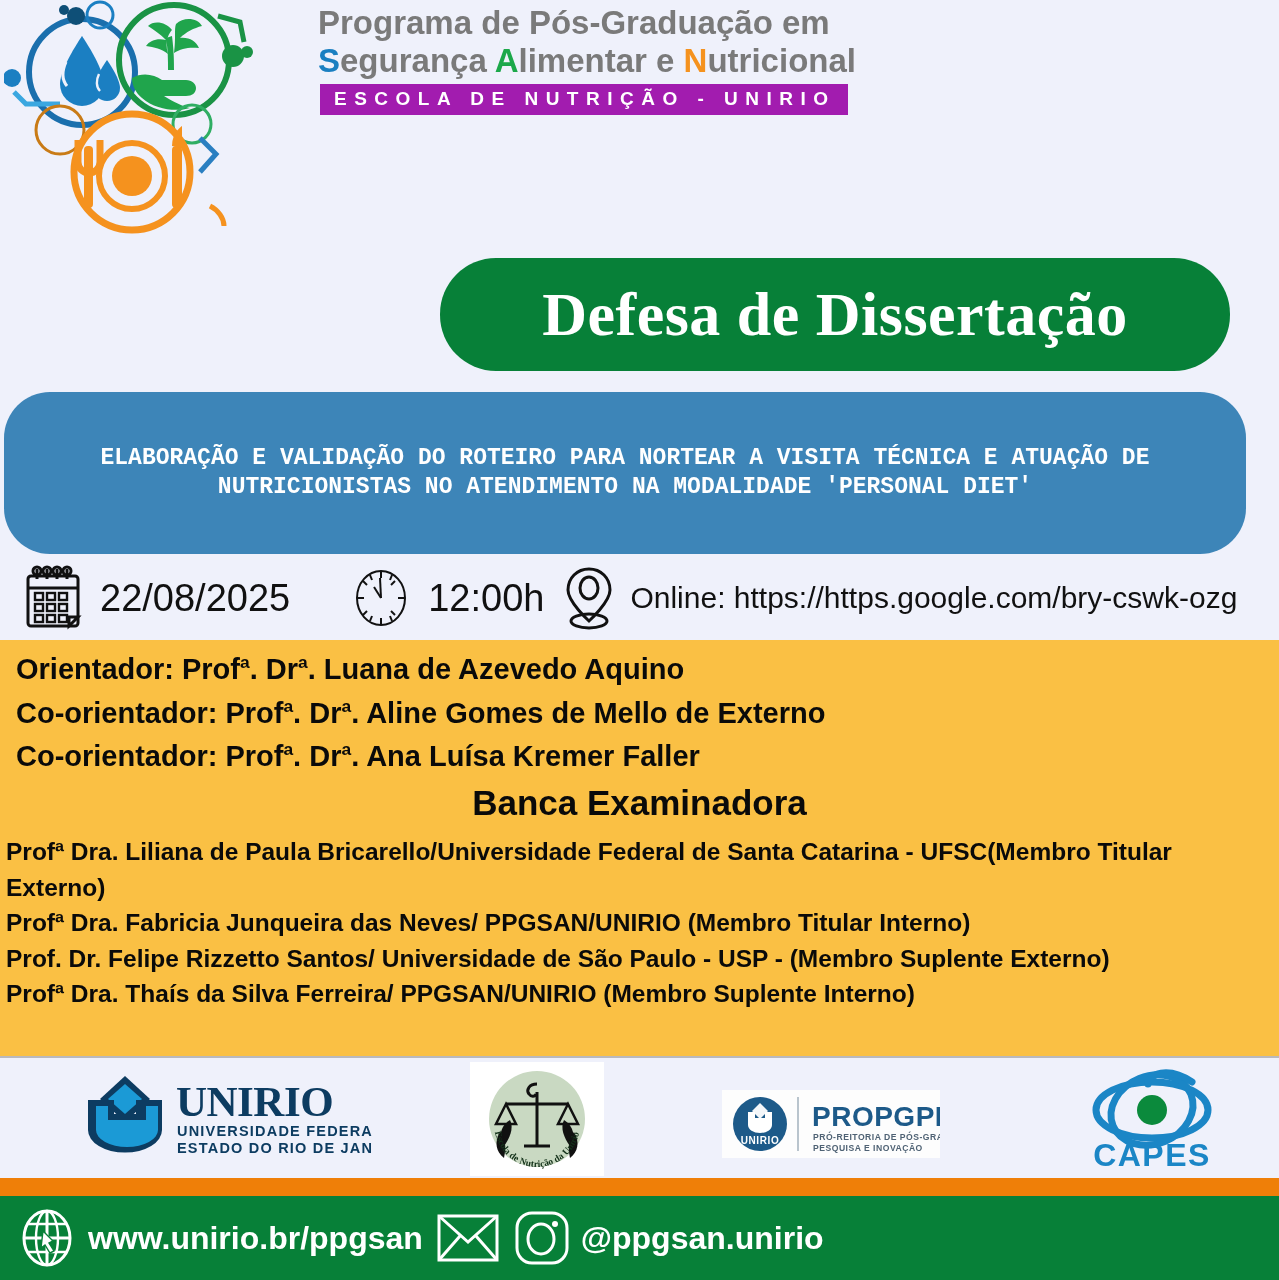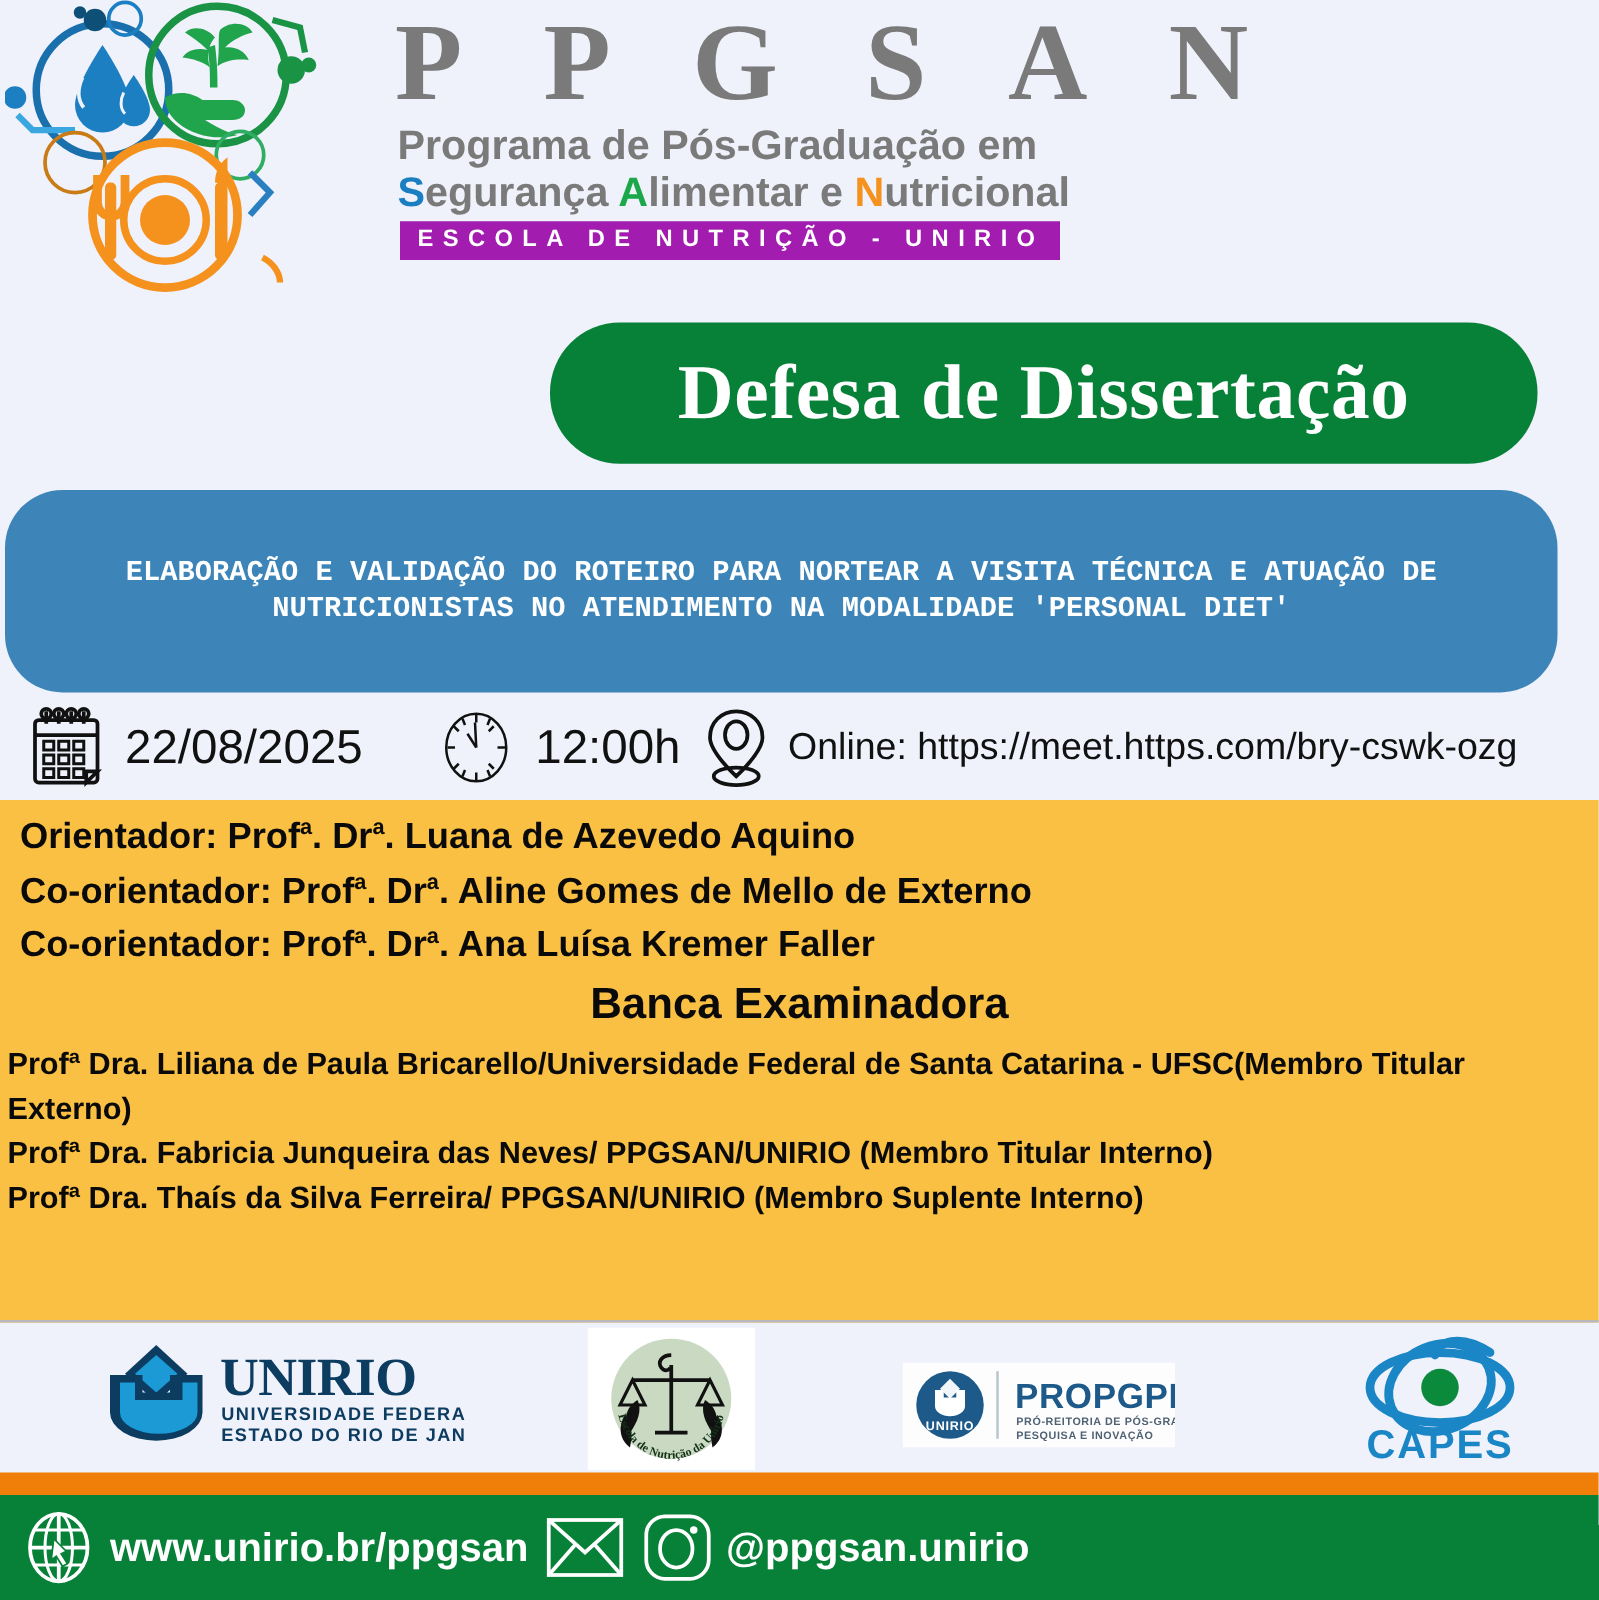--- a/index.html
+++ b/index.html
@@ -253,21 +253,20 @@
         <rect x="80" y="146" width="9" height="62" rx="4" fill="#f5921e"></rect>
         <path d="M74 140 v22 a11 11 0 0 0 22 0 v-22" fill="none" stroke="#f5921e" stroke-width="7"></path>
         <rect x="168" y="146" width="10" height="62" rx="4" fill="#f5921e"></rect>
         <path d="M168 146 c0 -14 10 -20 10 -20 v22 z" fill="#f5921e"></path>
         <path d="M196 138 L212 154 L196 172" fill="none" stroke="#2a7fc1" stroke-width="5"></path>
         <path d="M206 206 c8 4 14 12 14 20" fill="none" stroke="#f5921e" stroke-width="5"></path>
       </svg>
     </div>
 
     <div class="logo-words">
-      <div class="ppgsan">P P G S A N</div>
       <div class="logo-line2">Programa de Pós-Graduação em</div>
       <div class="logo-line3"><span class="s">S</span><span>egurança </span><span class="a">A</span><span>limentar e </span><span class="n">N</span><span>utricional</span></div>
       <div class="logo-strip">ESCOLA DE NUTRIÇÃO - UNIRIO</div>
     </div>
   </div>
 
   <div class="green-pill">
     <span class="green-pill-text">Defesa de Dissertação</span>
   </div>
 
@@ -329,21 +328,21 @@
       </svg>
       <span class="meta-text">12:00h</span>
     </div>
 
     <div class="meta-item" id="meta-place">
       <svg class="meta-icon" width="58" height="70" viewBox="0 0 58 70">
         <path d="M29 6 C17 6 8 15 8 27 C8 39 29 58 29 58 C29 58 50 39 50 27 C50 15 41 6 29 6 Z" fill="none" stroke="#111" stroke-width="3"></path>
         <ellipse cx="29" cy="25" rx="9" ry="11" fill="none" stroke="#111" stroke-width="3"></ellipse>
         <ellipse cx="29" cy="58" rx="18" ry="7" fill="none" stroke="#111" stroke-width="3"></ellipse>
       </svg>
-      <span class="meta-text small">Online: https://meet.https.com/bry-cswk-ozg</span>
+      <span class="meta-text small">Online: https://https.google.com/bry-cswk-ozg</span>
     </div>
   </div>
 
   <div class="orange-panel">
 
 
     <div class="people-line">
       <span>Orientador:</span>
       Prof<sup>a</sup>. Dr<sup>a</sup>.
       <span>Luana de Azevedo Aquino</span>
@@ -359,20 +358,21 @@
       <span>Co-orientador:</span>
       Prof<sup>a</sup>. Dr<sup>a</sup>.
       <span>Ana Luísa Kremer Faller</span>
     </div>
 
     <div class="banca-title">Banca Examinadora</div>
 
     <div class="banca-list">
       <div class="banca-item">Profª Dra. Liliana de Paula Bricarello/Universidade Federal de Santa Catarina - UFSC(Membro Titular Externo)</div>
       <div class="banca-item">Profª Dra. Fabricia Junqueira das Neves/ PPGSAN/UNIRIO (Membro Titular Interno)</div>
+      <div class="banca-item">Prof. Dr. Felipe Rizzetto Santos/ Universidade de São Paulo - USP - (Membro Suplente Externo)</div>
       <div class="banca-item">Profª Dra. Thaís da Silva Ferreira/ PPGSAN/UNIRIO (Membro Suplente Interno)</div>
     </div>
   </div>
 
   <div class="sponsor-band">
 
     <div class="sponsor" id="sponsor-unirio">
       <svg width="300" height="90" viewBox="0 0 300 90">
         <polygon points="53,2 78,25 53,48 28,25" fill="#0d3c61"></polygon>
         <polygon points="53,10 70,25 53,40 36,25" fill="#1b9ad6"></polygon>

